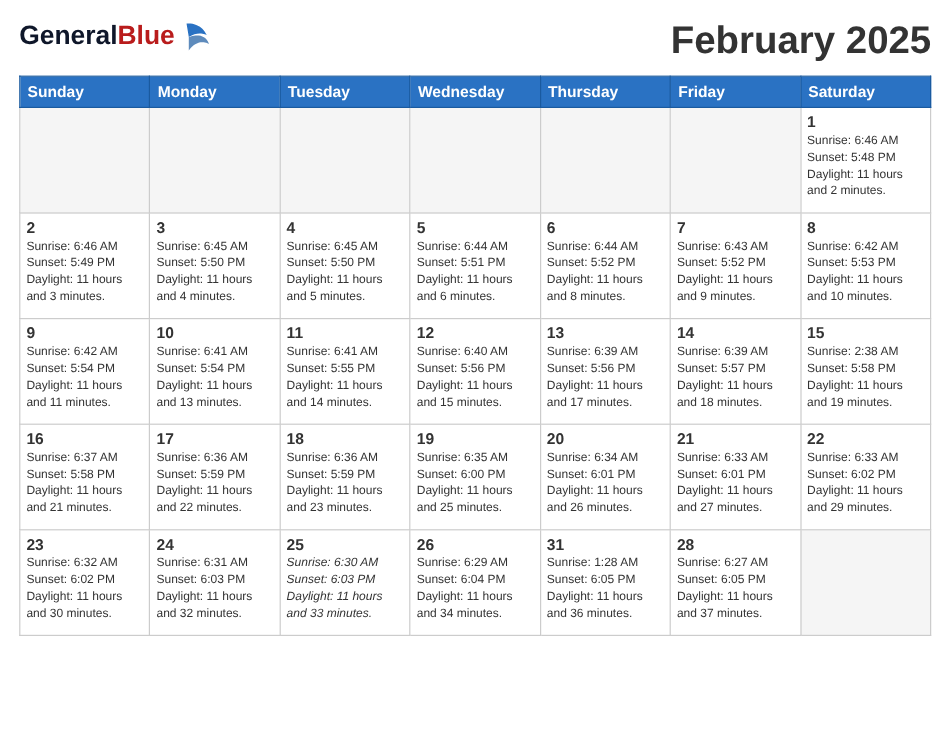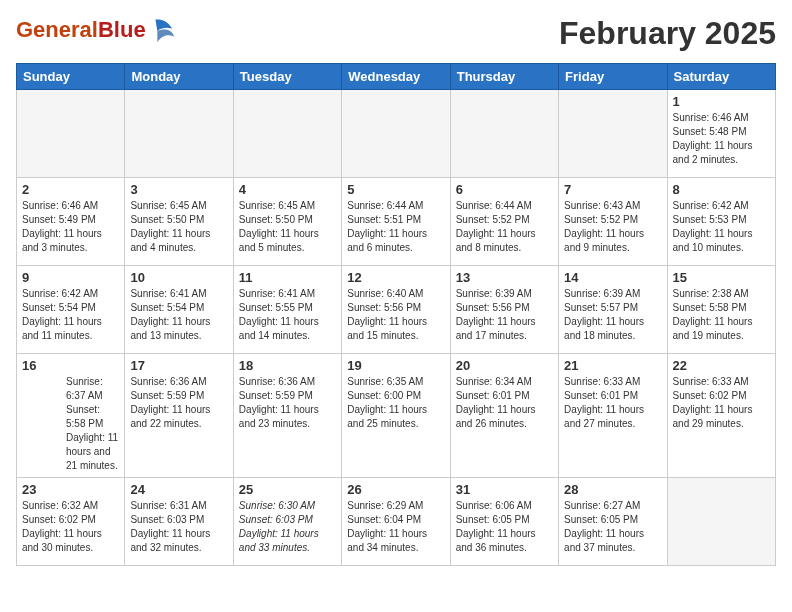--- a/index.html
+++ b/index.html
@@ -18,21 +18,21 @@
     }
     .logo {
       display: flex;
       align-items: center;
     }
     .logo-text {
       font-size: 22px;
       font-weight: bold;
       line-height: 1.1;
     }
-    .logo-general { color: #c2410c; }
+    .logo-general { color: #0f172a; }
     .logo-blue { color: #b91c1c; }
     .logo-icon {
       width: 28px;
       height: 28px;
       margin-left: 2px;
     }
     .title-block {
       text-align: right;
     }
     .month-title {
@@ -220,21 +220,21 @@
         <td>
           <span class="day-number">15</span>
           <div class="day-info" style="white-space: pre-line;">Sunrise: 2:38 AM
 Sunset: 5:58 PM
 Daylight: 11 hours and 19 minutes.</div>
         </td>
       </tr>
       <tr class="week-row">
         <td>
           <span class="day-number">16</span>
-          <div class="day-info" style="white-space: pre-line; margin-left: 44px;">Sunrise: 6:37 AM
+          <div class="day-info" style="white-space: pre-line;">Sunrise: 6:37 AM
 Sunset: 5:58 PM
 Daylight: 11 hours and 21 minutes.</div>
         </td>
         <td>
           <span class="day-number">17</span>
           <div class="day-info" style="white-space: pre-line;">Sunrise: 6:36 AM
 Sunset: 5:59 PM
 Daylight: 11 hours and 22 minutes.</div>
         </td>
         <td>
@@ -288,21 +288,21 @@
 Daylight: 11 hours and 33 minutes.</div>
         </td>
         <td>
           <span class="day-number">26</span>
           <div class="day-info" style="white-space: pre-line;">Sunrise: 6:29 AM
 Sunset: 6:04 PM
 Daylight: 11 hours and 34 minutes.</div>
         </td>
         <td>
           <span class="day-number">31</span>
-          <div class="day-info" style="white-space: pre-line;">Sunrise: 6:06 AM
+          <div class="day-info" style="white-space: pre-line;">Sunrise: 1:28 AM
 Sunset: 6:05 PM
 Daylight: 11 hours and 36 minutes.</div>
         </td>
         <td>
           <span class="day-number">28</span>
           <div class="day-info" style="white-space: pre-line;">Sunrise: 6:27 AM
 Sunset: 6:05 PM
 Daylight: 11 hours and 37 minutes.</div>
         </td>
         <td class="empty"></td>

